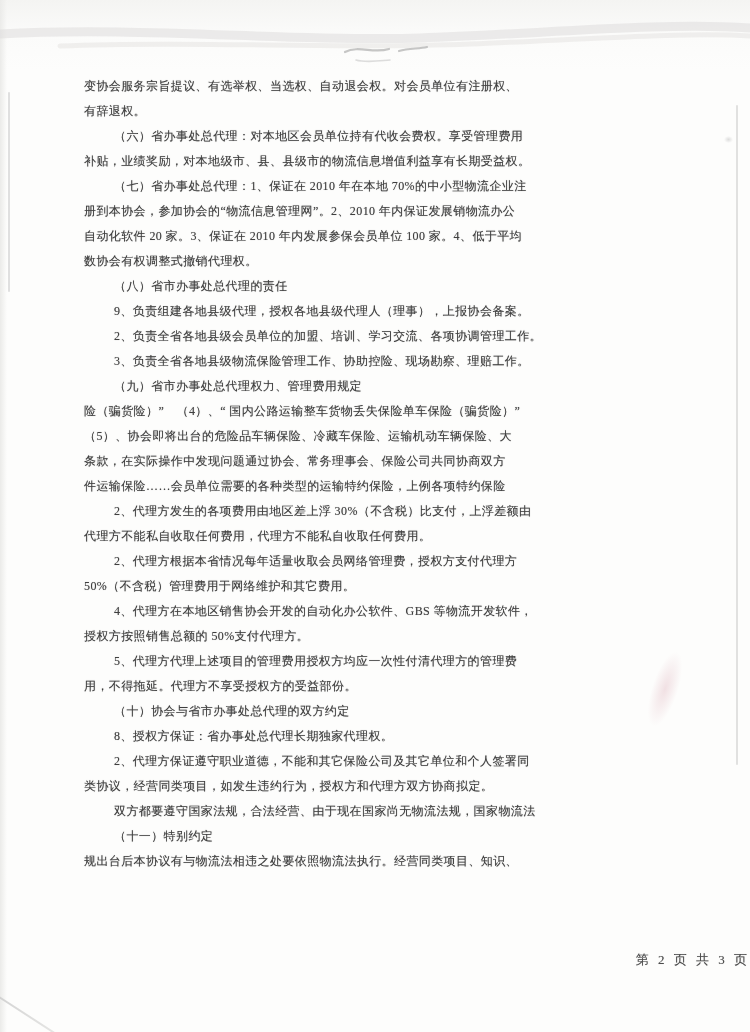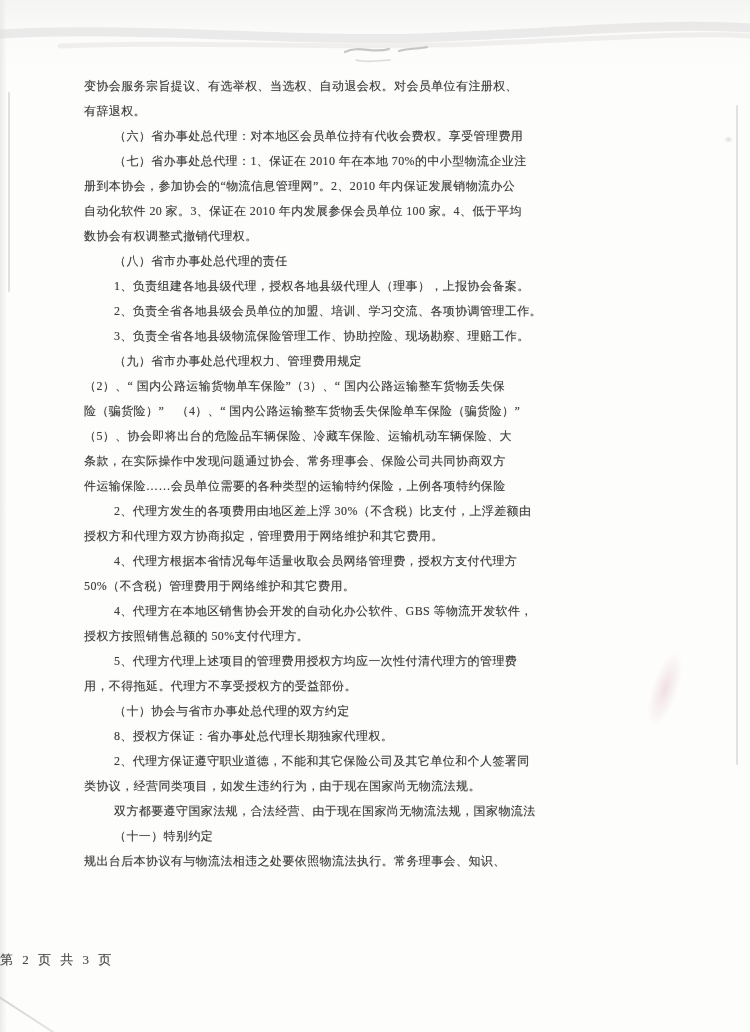--- a/index.html
+++ b/index.html
@@ -45,21 +45,21 @@
     position: absolute; left: 84px; top: 74px; width: 588px;
     color: #3f3f3f;
     font-size: 12px;
     letter-spacing: 0.4px;
     text-shadow: 0 0 0.8px rgba(63,63,63,0.5);
   }
   .line { height: 25px; line-height: 25px; white-space: nowrap; }
   .line.indent { padding-left: 30px; }
   .page-footer {
     position: absolute; left: 0; top: 951px; width: 750px;
-    text-align: left;
+    text-align: right;
     font-size: 13px; color: #4c4c4c; letter-spacing: 3px;
     text-shadow: 0 0 0.7px rgba(76,76,76,0.45);
   }
 </style>
 </head>
 <body>
 
 <div class="page">
 
   <div class="paper-edge-strip"></div>
@@ -76,46 +76,46 @@
   <div class="edge-line-left"></div>
   <div class="edge-line-right"></div>
   <div class="gray-dot-right"></div>
   <div class="pink-stain"></div>
   <div class="fold-line"></div>
 
   <main class="doc-body" id="doc-body">
       <div class="line">变协会服务宗旨提议、有选举权、当选权、自动退会权。对会员单位有注册权、</div>
       <div class="line">有辞退权。</div>
       <div class="line indent">（六）省办事处总代理：对本地区会员单位持有代收会费权。享受管理费用</div>
+      <div class="line">补贴，业绩奖励，对本地级市、县、县级市的物流信息增值利益享有长期受益权。</div>
       <div class="line indent">（七）省办事处总代理：1、保证在 2010 年在本地 70%的中小型物流企业注</div>
       <div class="line">册到本协会，参加协会的“物流信息管理网”。2、2010 年内保证发展销物流办公</div>
       <div class="line">自动化软件 20 家。3、保证在 2010 年内发展参保会员单位 100 家。4、低于平均</div>
       <div class="line">数协会有权调整式撤销代理权。</div>
       <div class="line indent">（八）省市办事处总代理的责任</div>
-      <div class="line indent">1、负责组建各地县级代理，授权各地县级代理人（理事），上报协会备案。</div>
+      <div class="line indent">9、负责组建各地县级代理，授权各地县级代理人（理事），上报协会备案。</div>
       <div class="line indent">2、负责全省各地县级会员单位的加盟、培训、学习交流、各项协调管理工作。</div>
       <div class="line indent">3、负责全省各地县级物流保险管理工作、协助控险、现场勘察、理赔工作。</div>
       <div class="line indent">（九）省市办事处总代理权力、管理费用规定</div>
-      <div class="line">（2）、“ 国内公路运输货物单车保险”（3）、“ 国内公路运输整车货物丢失保</div>
       <div class="line">险（骗货险）”　（4）、“ 国内公路运输整车货物丢失保险单车保险（骗货险）”</div>
       <div class="line">（5）、协会即将出台的危险品车辆保险、冷藏车保险、运输机动车辆保险、大</div>
       <div class="line">条款，在实际操作中发现问题通过协会、常务理事会、保险公司共同协商双方</div>
       <div class="line">件运输保险……会员单位需要的各种类型的运输特约保险，上例各项特约保险</div>
       <div class="line indent">2、代理方发生的各项费用由地区差上浮 30%（不含税）比支付，上浮差额由</div>
-      <div class="line">授权方和代理方双方协商拟定，管理费用于网络维护和其它费用。</div>
-      <div class="line indent">4、代理方根据本省情况每年适量收取会员网络管理费，授权方支付代理方</div>
+      <div class="line">代理方不能私自收取任何费用，代理方不能私自收取任何费用。</div>
+      <div class="line indent">2、代理方根据本省情况每年适量收取会员网络管理费，授权方支付代理方</div>
       <div class="line">50%（不含税）管理费用于网络维护和其它费用。</div>
       <div class="line indent">4、代理方在本地区销售协会开发的自动化办公软件、GBS 等物流开发软件，</div>
       <div class="line">授权方按照销售总额的 50%支付代理方。</div>
       <div class="line indent">5、代理方代理上述项目的管理费用授权方均应一次性付清代理方的管理费</div>
       <div class="line">用，不得拖延。代理方不享受授权方的受益部份。</div>
       <div class="line indent">（十）协会与省市办事处总代理的双方约定</div>
       <div class="line indent">8、授权方保证：省办事处总代理长期独家代理权。</div>
       <div class="line indent">2、代理方保证遵守职业道德，不能和其它保险公司及其它单位和个人签署同</div>
-      <div class="line">类协议，经营同类项目，如发生违约行为，由于现在国家尚无物流法规。</div>
+      <div class="line">类协议，经营同类项目，如发生违约行为，授权方和代理方双方协商拟定。</div>
       <div class="line indent">双方都要遵守国家法规，合法经营、由于现在国家尚无物流法规，国家物流法</div>
       <div class="line indent">（十一）特别约定</div>
-      <div class="line">规出台后本协议有与物流法相违之处要依照物流法执行。常务理事会、知识、</div>
+      <div class="line">规出台后本协议有与物流法相违之处要依照物流法执行。经营同类项目、知识、</div>
     </main>
 
   <div class="page-footer">第 2 页 共 3 页</div>
 
 </div>
 
 </body></html>

